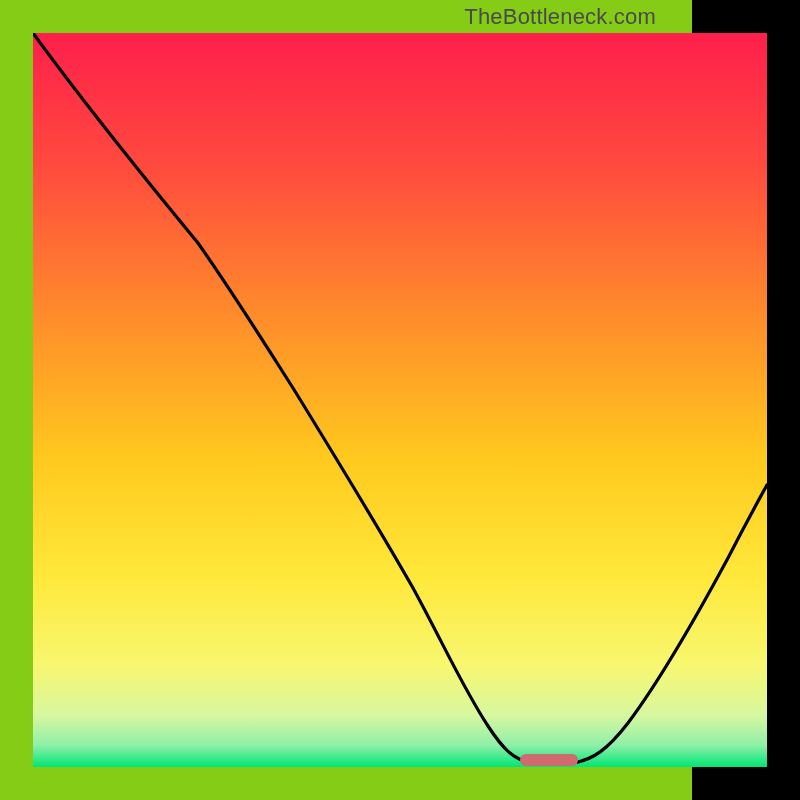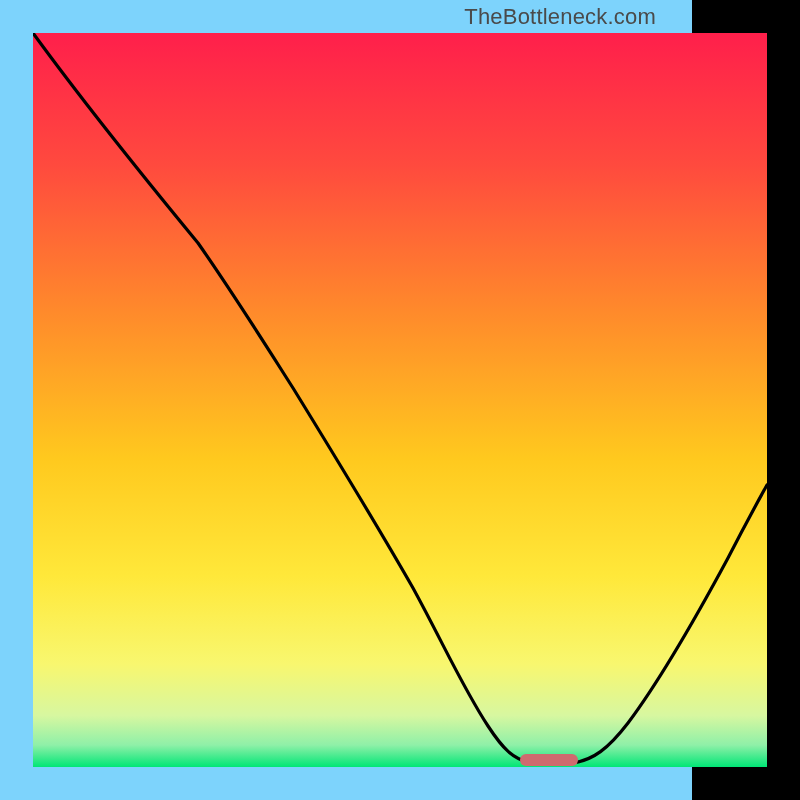--- a/index.html
+++ b/index.html
@@ -10,21 +10,21 @@
     background: #000;
     overflow: hidden;
     font-family: Arial, Helvetica, sans-serif;
   }
   .frame {
     position: absolute;
     left: 0;
     top: 0;
     width: 692px;
     height: 800px;
-    background: #7dd3fc;
+    background: #84cc16;
   }
   .plot {
     position: absolute;
     left: 33px;
     top: 33px;
     width: 734px;
     height: 734px;
     overflow: hidden;
   }
   .bg-gradient {

